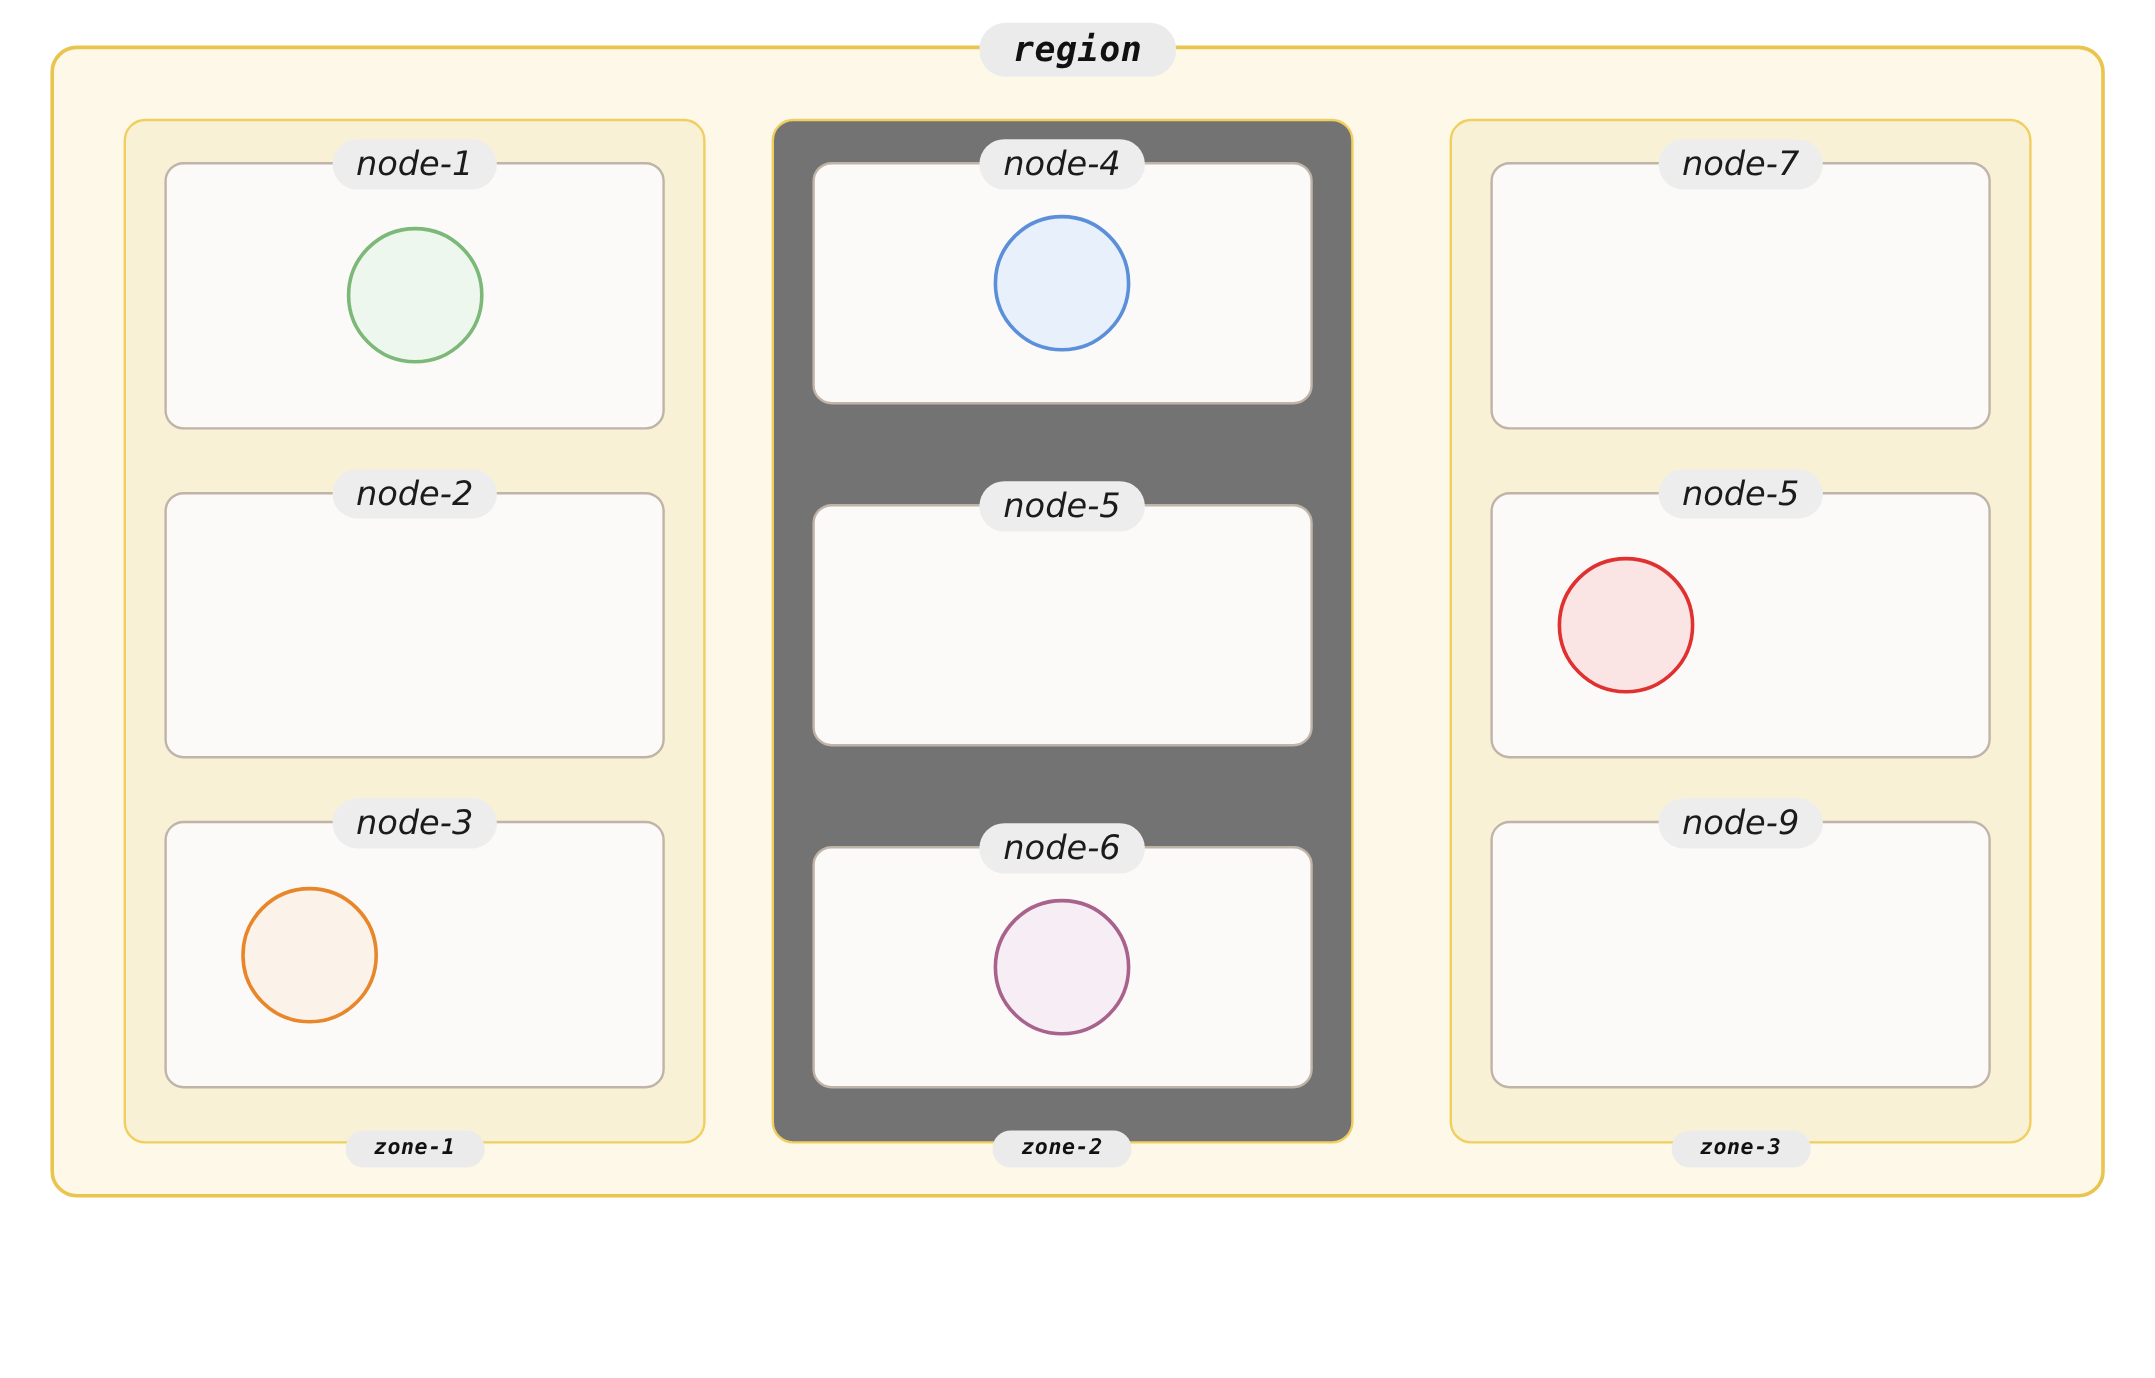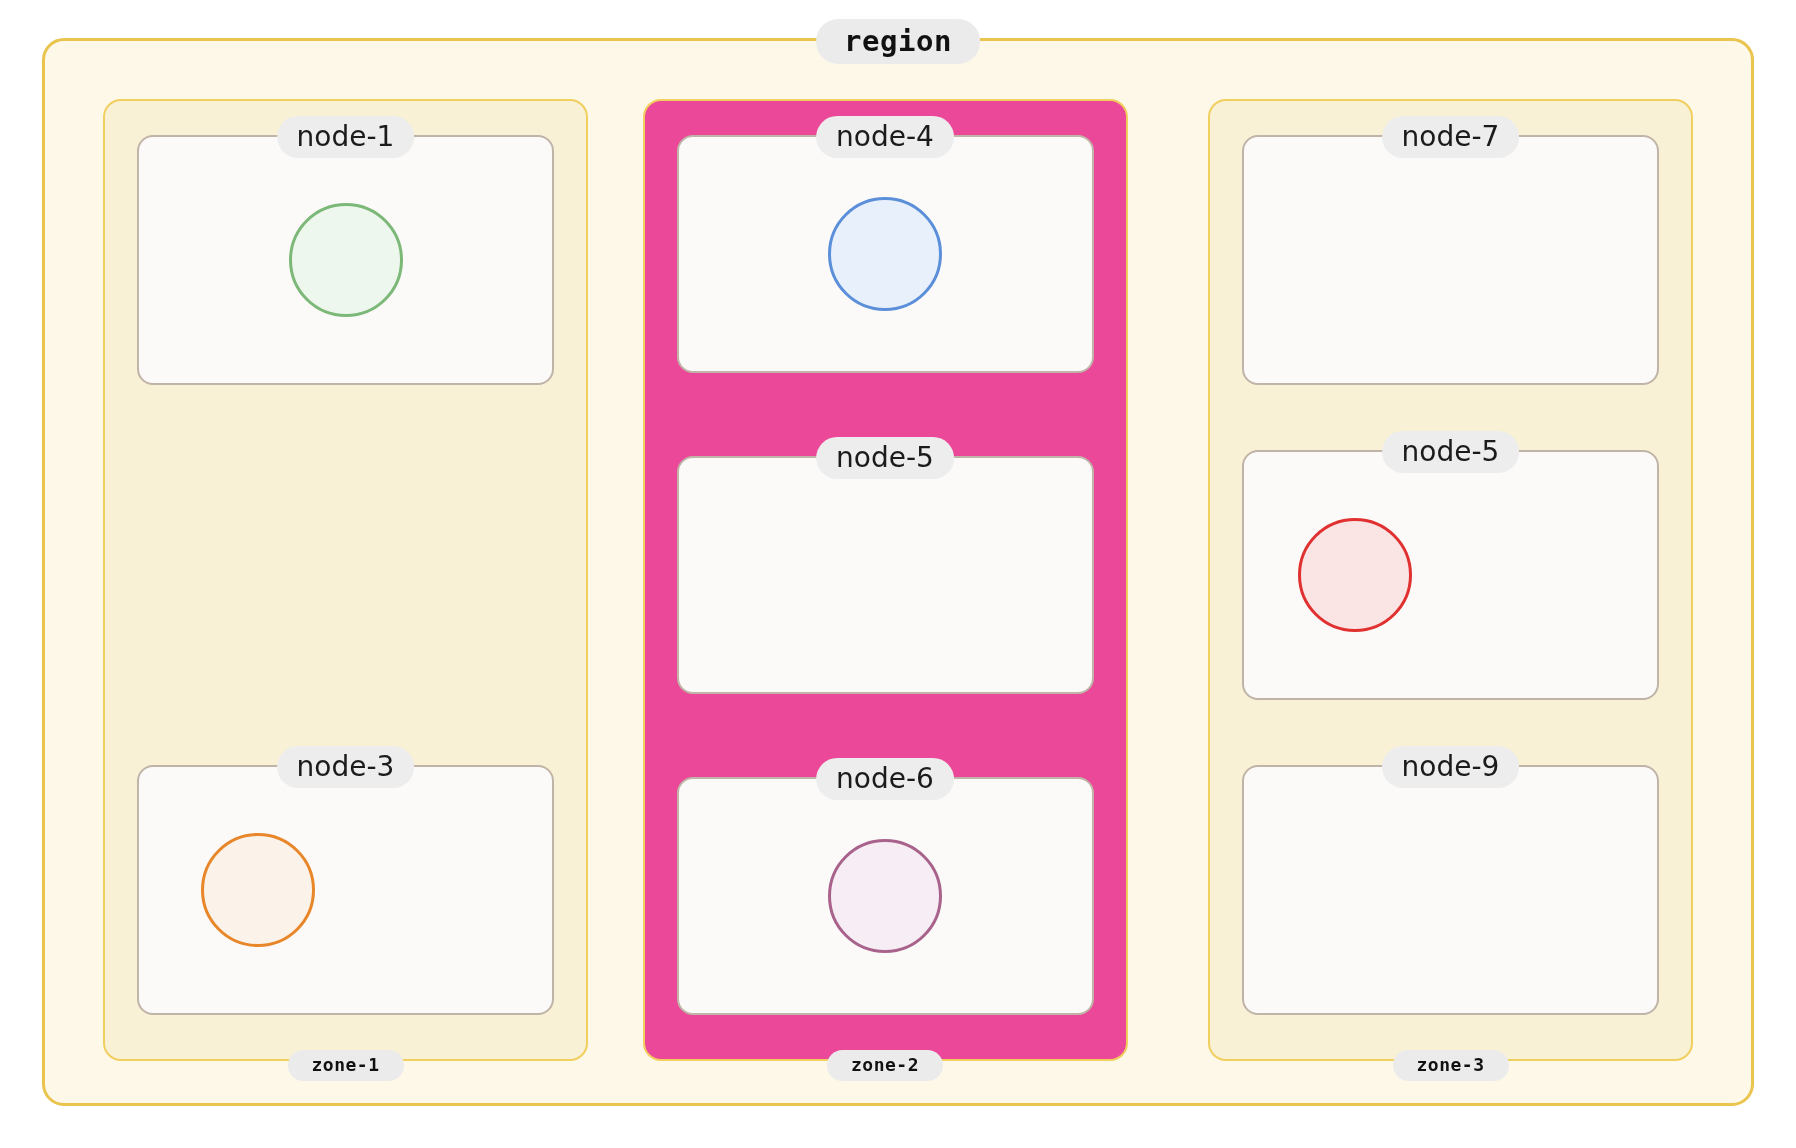--- a/index.html
+++ b/index.html
@@ -13,25 +13,26 @@
     font-family: "DejaVu Sans", sans-serif;
     overflow: hidden;
   }
 
   
   .region {
     position: absolute;
     left: 42px;
     top: 38px;
     width: 1712px;
-    height: 1068px;
+    height: 960px;
     box-sizing: border-box;
     background: #fdf8e8;
     border: 3px solid #e9c44e;
     border-radius: 22px;
+    font-style: italic;
   }
   .region-label {
     position: absolute;
     top: -22px;
     left: 50%;
     transform: translateX(-50%);
     background: #ebebeb;
     color: #111111;
     font-family: "DejaVu Sans Mono", monospace;
     font-weight: bold;
@@ -132,27 +133,30 @@
   <div class="region-label">region</div>
 
   <div class="zone-row">
 
     <div class="zone" style="background: rgb(249, 241, 214); border-color: rgb(240, 207, 95);">
       <div class="node">
         <div class="node-label">node-1</div>
         <div class="node-circle pos-center" style="border-color: rgb(124, 184, 120); background: rgb(238, 247, 237);"></div>
       </div>
       <div class="node">
+        <div class="node-label">node-2</div>
+      </div>
+      <div class="node">
         <div class="node-label">node-3</div>
         <div class="node-circle pos-left" style="border-color: rgb(232, 134, 42); background: rgb(251, 242, 233);"></div>
       </div>
       <div class="zone-label">zone-1</div>
     </div>
 
-    <div class="zone" style="background: #ec4899; border-color: rgb(240, 207, 95); gap: 31px;">
+    <div class="zone" style="background: #737373; border-color: rgb(240, 207, 95); gap: 31px;">
       <div class="node">
         <div class="node-label">node-4</div>
         <div class="node-circle pos-center" style="border-color: rgb(91, 143, 217); background: rgb(232, 240, 252);"></div>
       </div>
       <div class="node">
         <div class="node-label">node-5</div>
       </div>
       <div class="node">
         <div class="node-label">node-6</div>
         <div class="node-circle pos-center" style="border-color: rgb(168, 98, 140); background: rgb(246, 238, 244);"></div>

